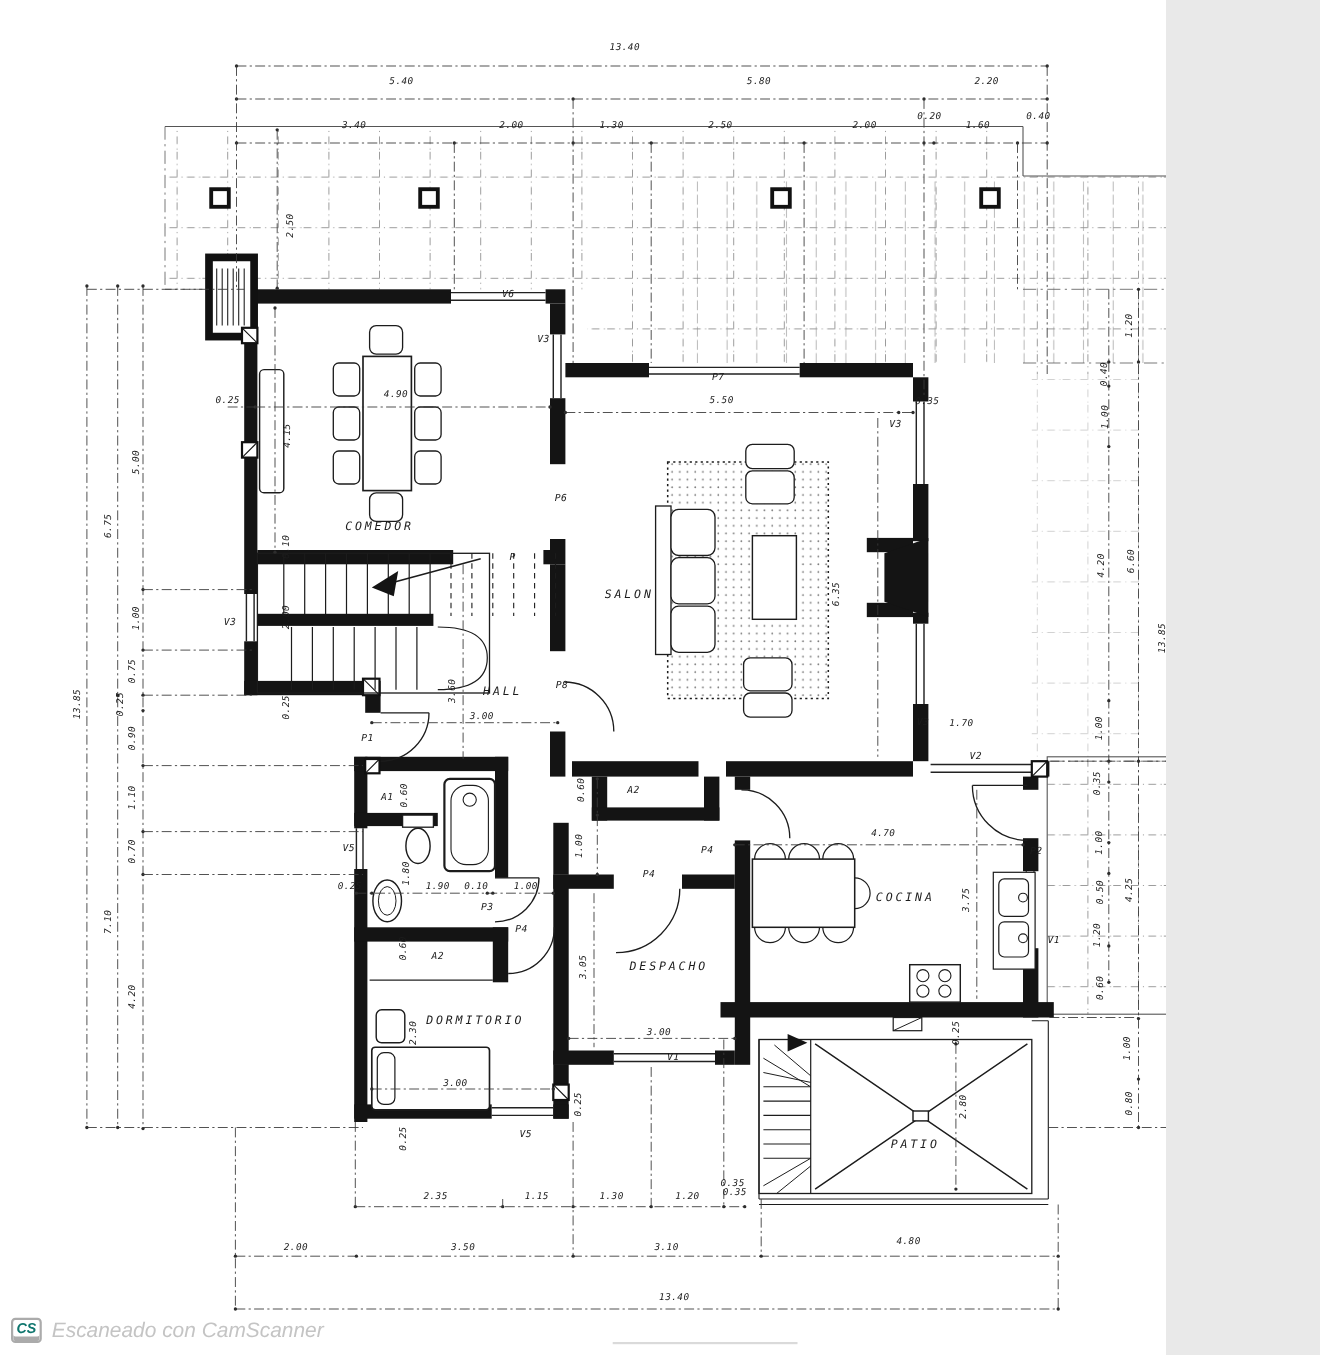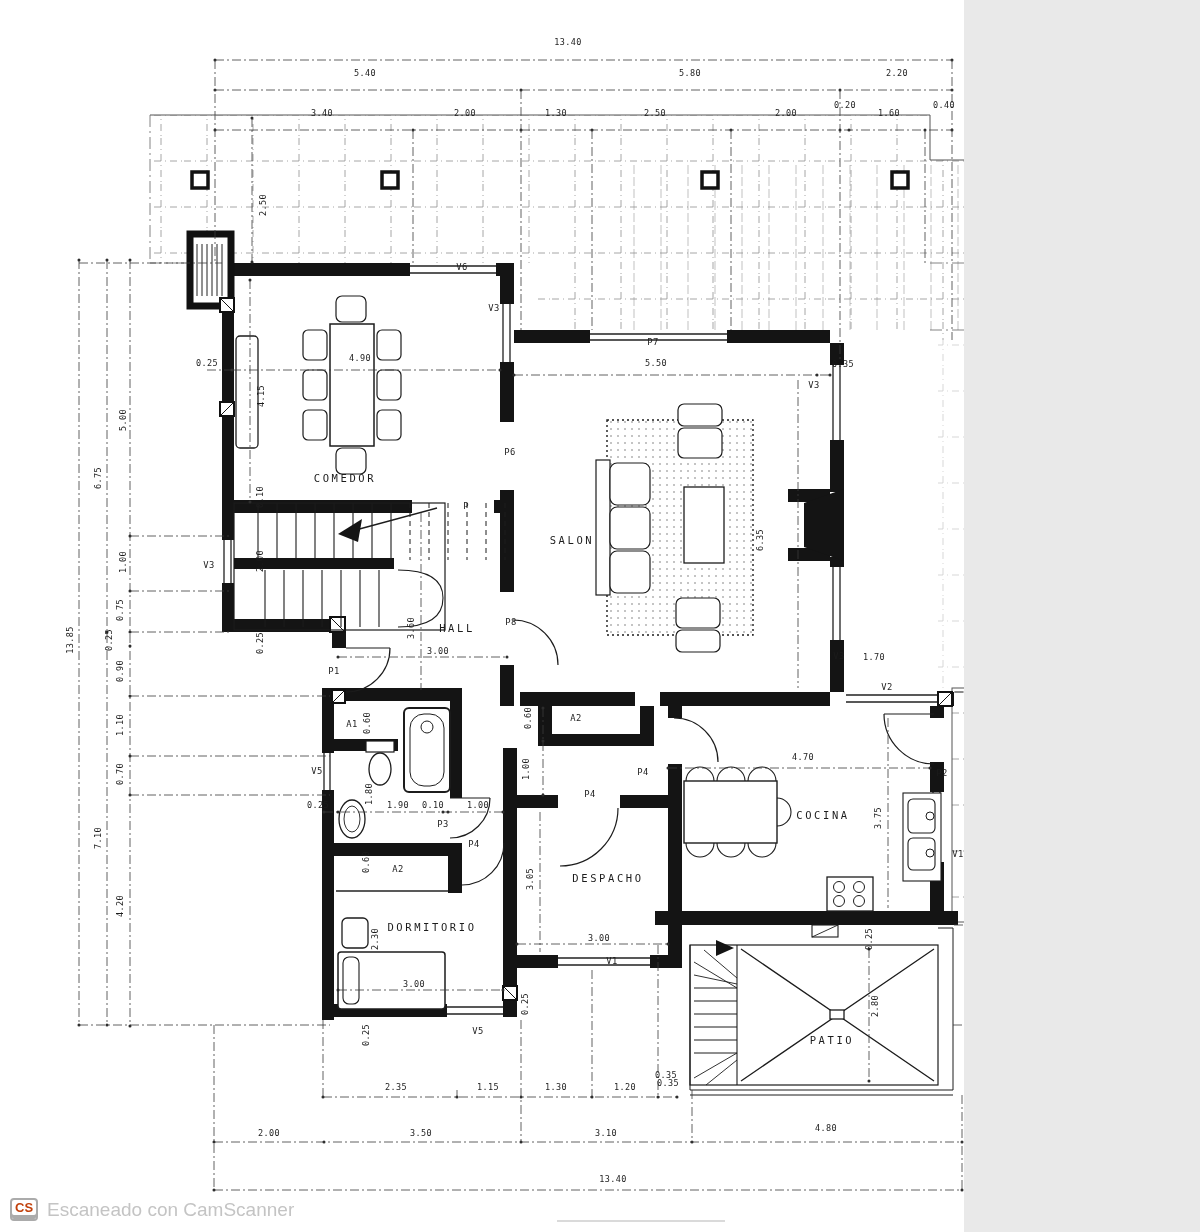--- a/index.html
+++ b/index.html
@@ -1,25 +1,25 @@
 <!DOCTYPE html>
 <html><head>
 <meta charset="utf-8">
 <style>
   html,body{margin:0;padding:0;background:#e9e9e9;}
-  .page{width:964px;height:1232px;position:relative;background:#ffffff;overflow:hidden;
-        font-family:"DejaVu Sans Mono",monospace;}
+  .page{width:1060px;height:1232px;position:relative;background:#ffffff;overflow:hidden;
+        font-family:"DejaVu Sans Mono",monospace;font-style:italic;}
   svg{position:absolute;left:0;top:0;}
   svg text{text-anchor:middle;fill:#1c1c1c;font-family:"DejaVu Sans Mono",monospace;}
   .dim{font-size:8.5px;letter-spacing:.4px;}
   .tag{font-size:8.8px;letter-spacing:.4px;}
   .room{font-size:10.5px;letter-spacing:2.6px;}
   .footer{position:absolute;left:10px;top:1198px;display:flex;align-items:center;gap:9px;
           color:#c4c4c4;font-family:"Liberation Sans",sans-serif;font-size:19px;}
-  .badge{display:inline-block;border:2px solid #ababab;border-radius:4px;color:#c2410c;
+  .badge{display:inline-block;border:2px solid #ababab;border-radius:4px;color:#0f766e;
          font-weight:bold;font-size:13px;line-height:15px;padding:0 3px 4px 3px;
          box-shadow:inset 0 -4px 0 #ababab;background:#fff;}
   .scan-line{position:absolute;left:557px;top:1220px;width:168px;height:2px;background:#dadada;}
 </style>
 </head>
 <body>
 
 <div class="page">
 <svg id="plan-svg" width="1200" height="1232" viewBox="0 0 1200 1232">
   <defs>

